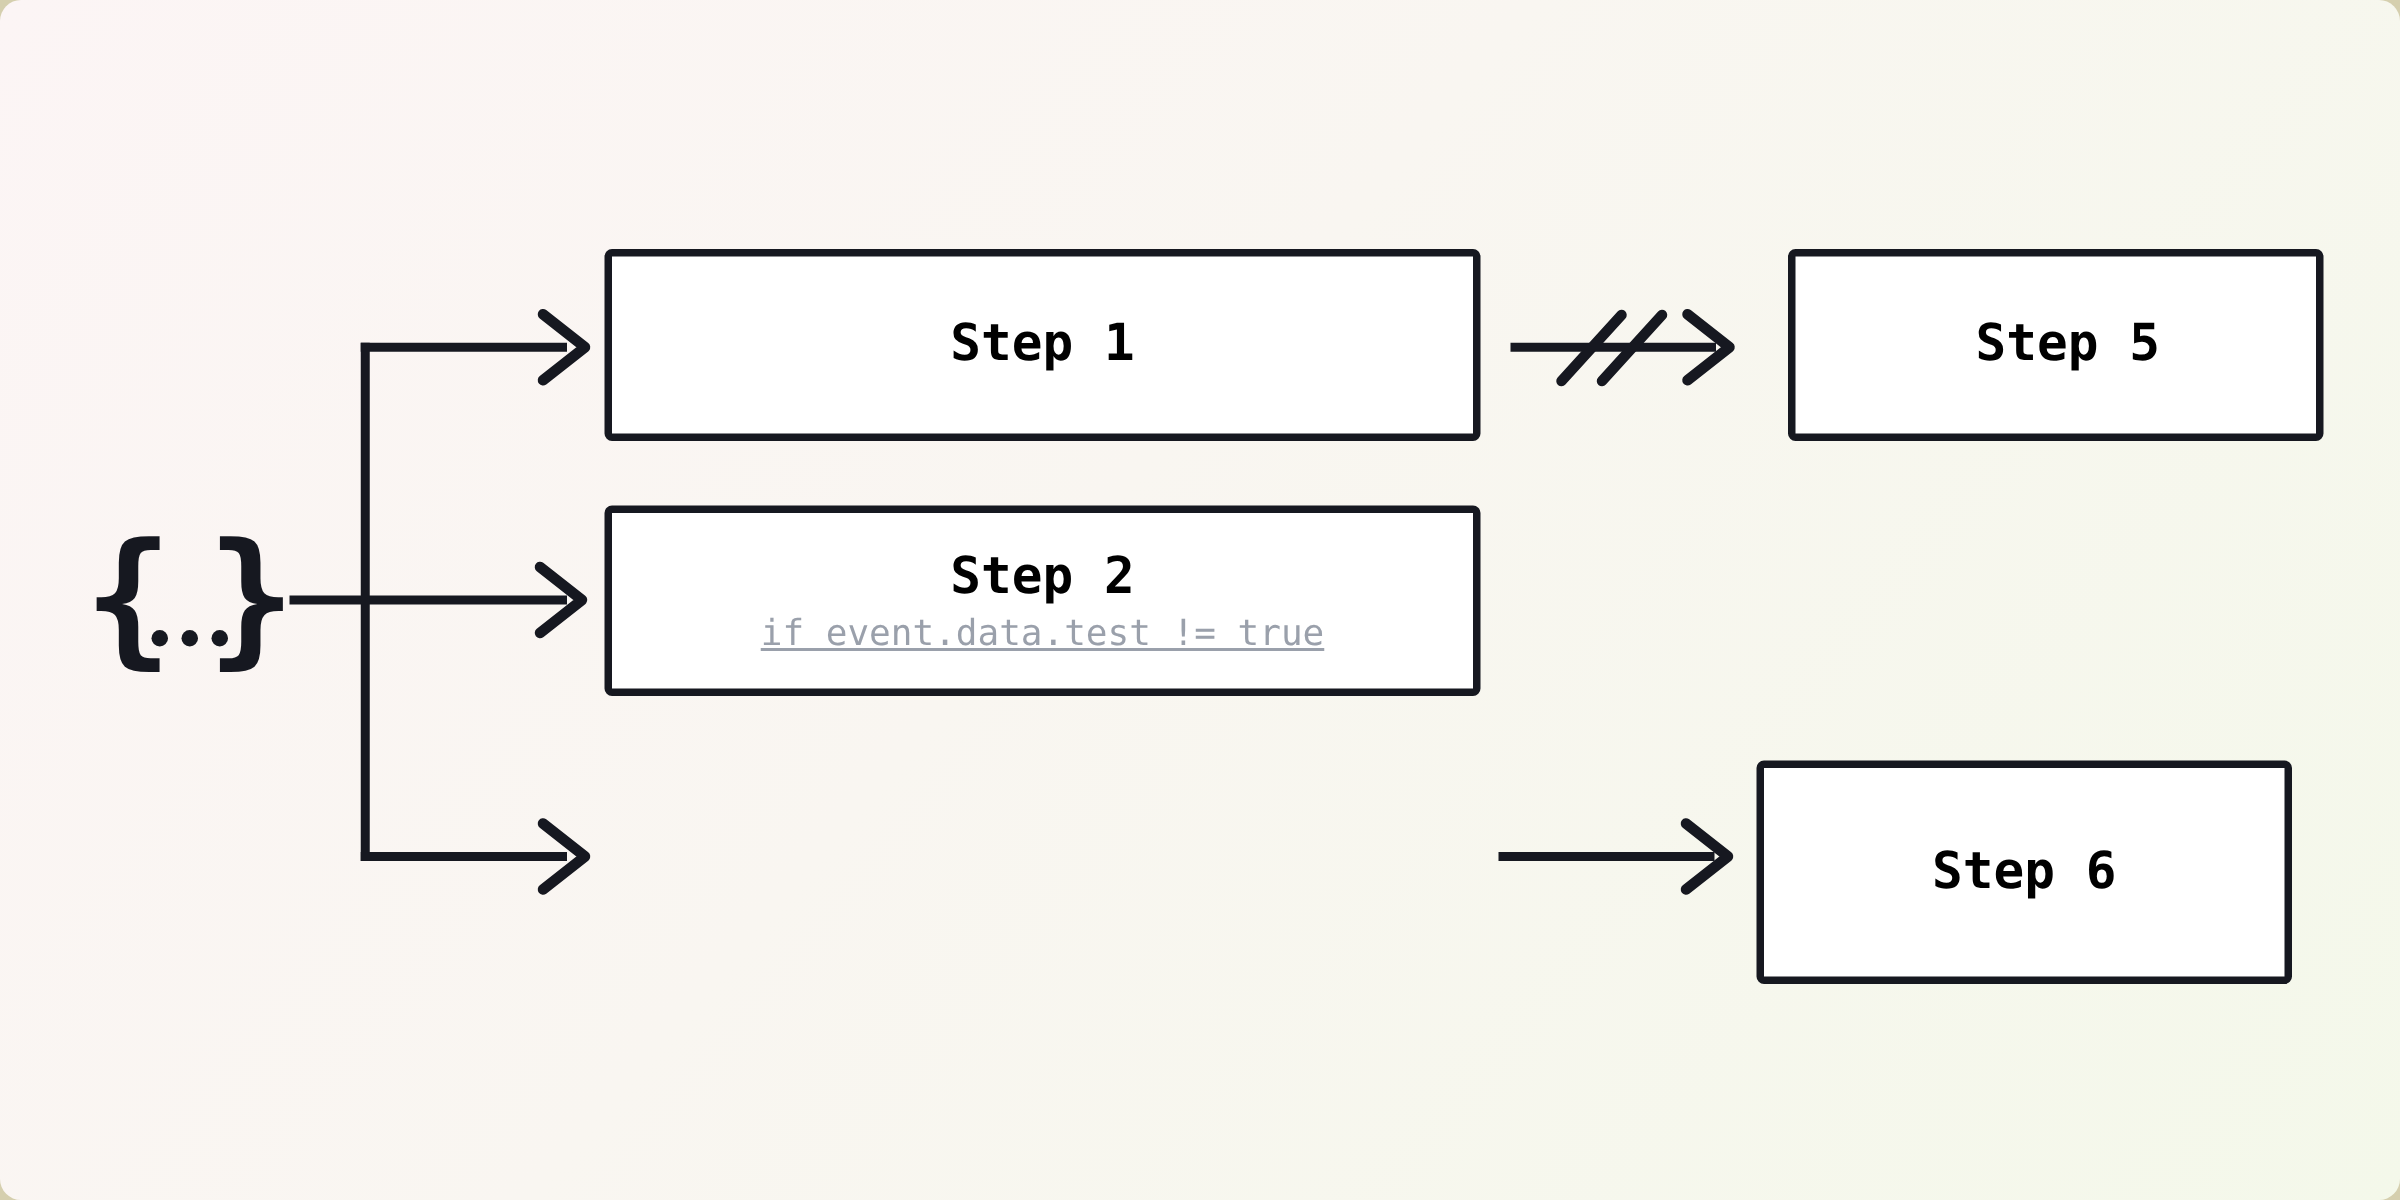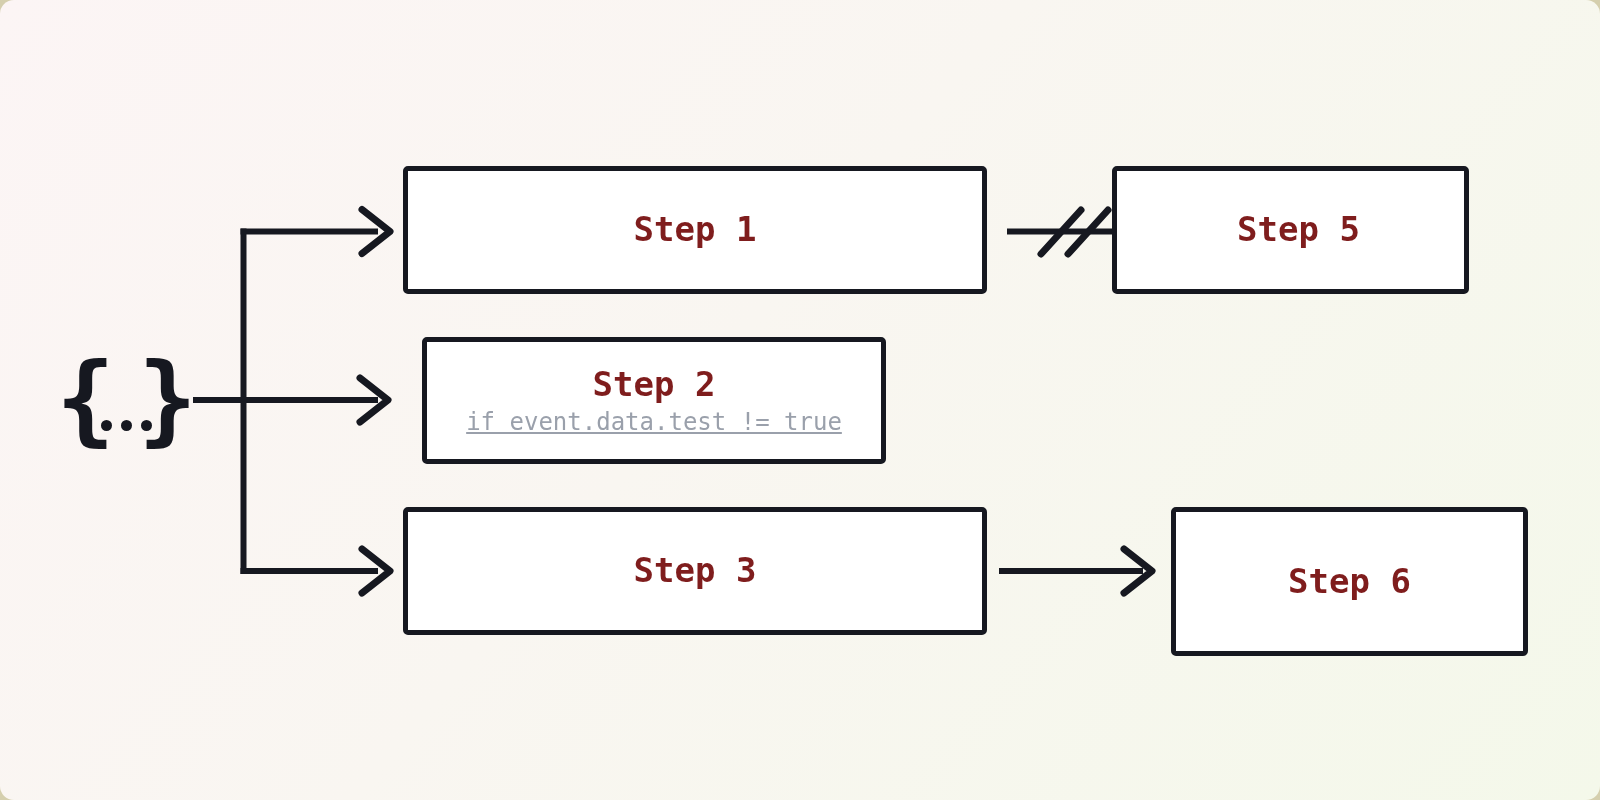--- a/index.html
+++ b/index.html
@@ -14,30 +14,30 @@
     background:linear-gradient(130deg,#fcf5f5 0%,#f9f6f1 45%,#f4f8ea 100%);
   }
   .connectors{position:absolute;inset:0;width:1600px;height:800px;}
   .step-box{
     position:absolute;box-sizing:border-box;
     background:#ffffff;border:5px solid #161820;border-radius:5px;
     display:flex;flex-direction:column;align-items:center;justify-content:center;
     gap:5px;
   }
   .step-label{
-    font-weight:bold;font-size:34px;line-height:1.1;color:#7f1d1d;
+    font-weight:bold;font-size:34px;line-height:1.1;color:#000000;
     letter-spacing:0px;white-space:pre;
   }
   .step-condition{
     font-size:24px;line-height:1.1;color:#9aa0ab;white-space:pre;text-decoration:underline;
   }
   .box-step1{left:403px;top:166px;width:584px;height:128px;}
-  .box-step2{left:403px;top:337px;width:464px;height:127px;margin-left:19px;}
+  .box-step2{left:403px;top:337px;width:584px;height:127px;}
   .box-step3{left:403px;top:507px;width:584px;height:128px;}
-  .box-step5{left:1112px;top:166px;width:357px;height:128px;padding-left:16px;}
+  .box-step5{left:1192px;top:166px;width:357px;height:128px;padding-left:16px;}
   .box-step6{left:1171px;top:507px;width:357px;height:149px;}
   .trigger{
     position:absolute;left:56px;top:353px;height:90px;
     display:flex;align-items:flex-end;
   }
   .brace{
     font-weight:bold;font-size:98px;line-height:88px;color:#161820;
   }
   .trigger-dots{
     display:flex;gap:9px;margin:0 -14px 12px -14px;align-items:flex-end;
@@ -91,23 +91,20 @@
 
   <div class="step-box box-step1">
     <span class="step-label">Step 1</span>
   </div>
 
   <div class="step-box box-step2">
     <span class="step-label">Step 2</span>
     <span class="step-condition">if event.data.test != true</span>
   </div>
 
-  <div class="step-box box-step3">
-    <span class="step-label">Step 3</span>
-  </div>
 
   <div class="step-box box-step5">
     <span class="step-label">Step 5</span>
   </div>
 
   <div class="step-box box-step6">
     <span class="step-label">Step 6</span>
   </div>
 
 </div>

